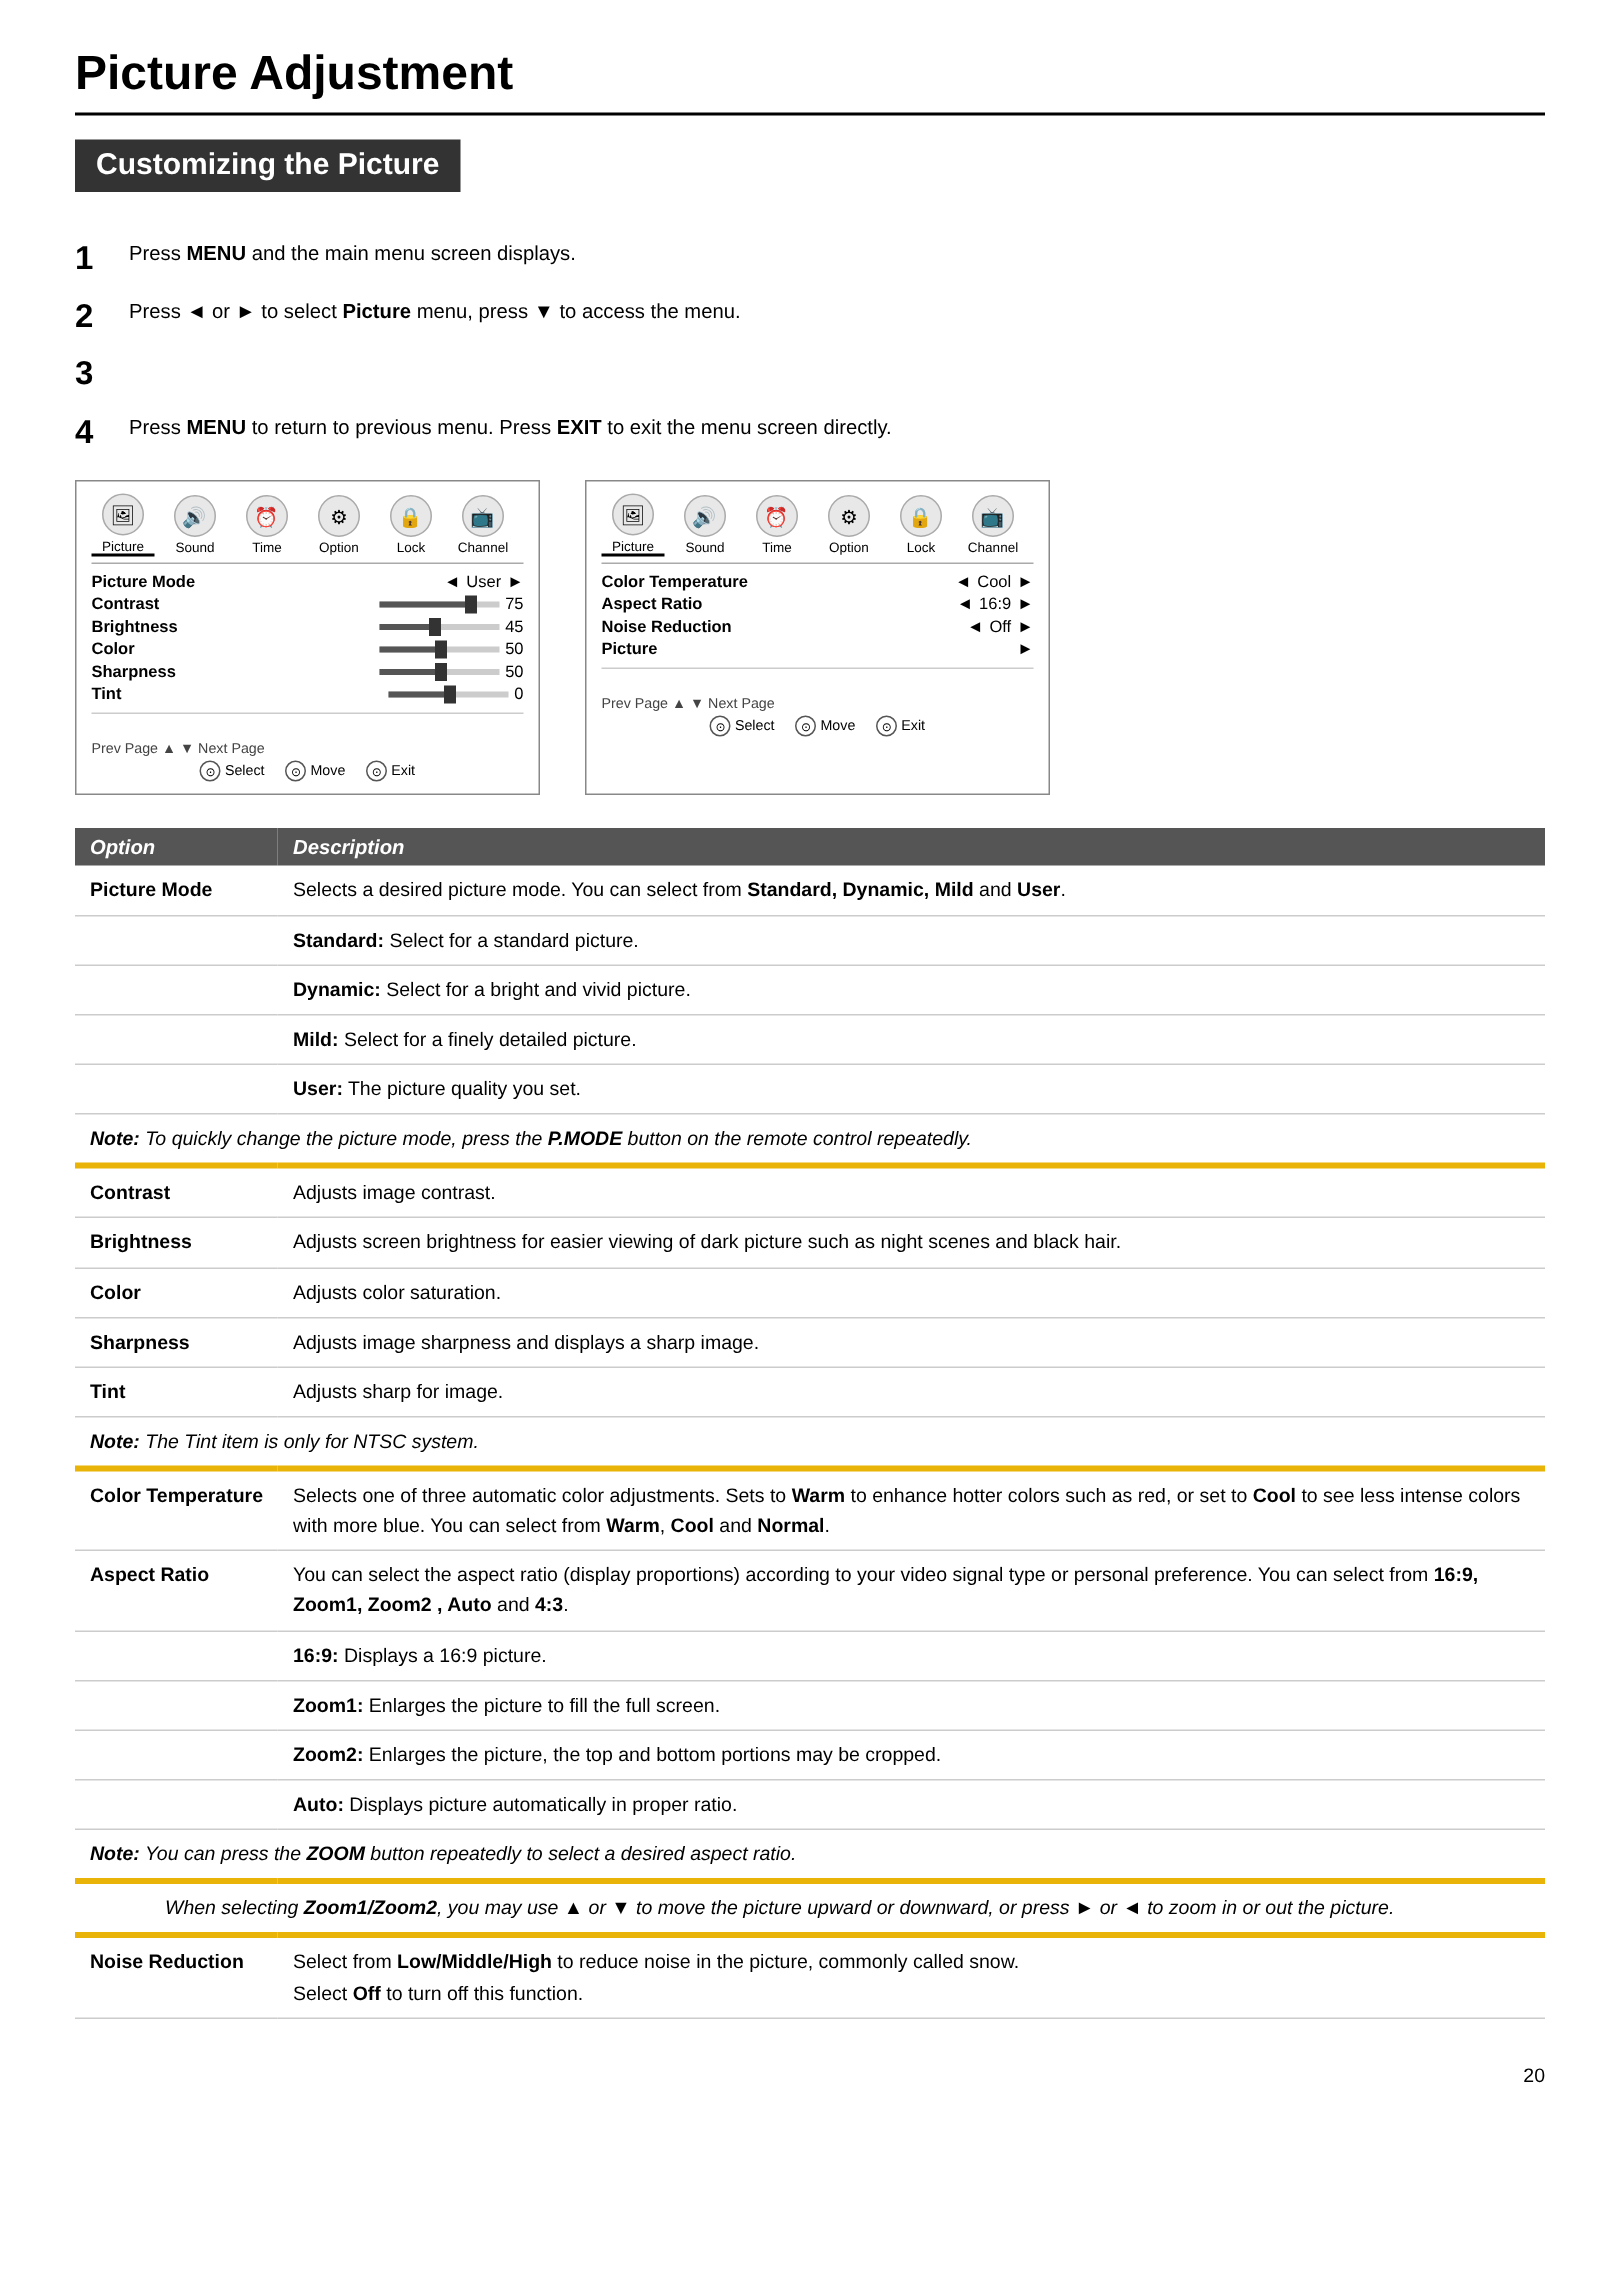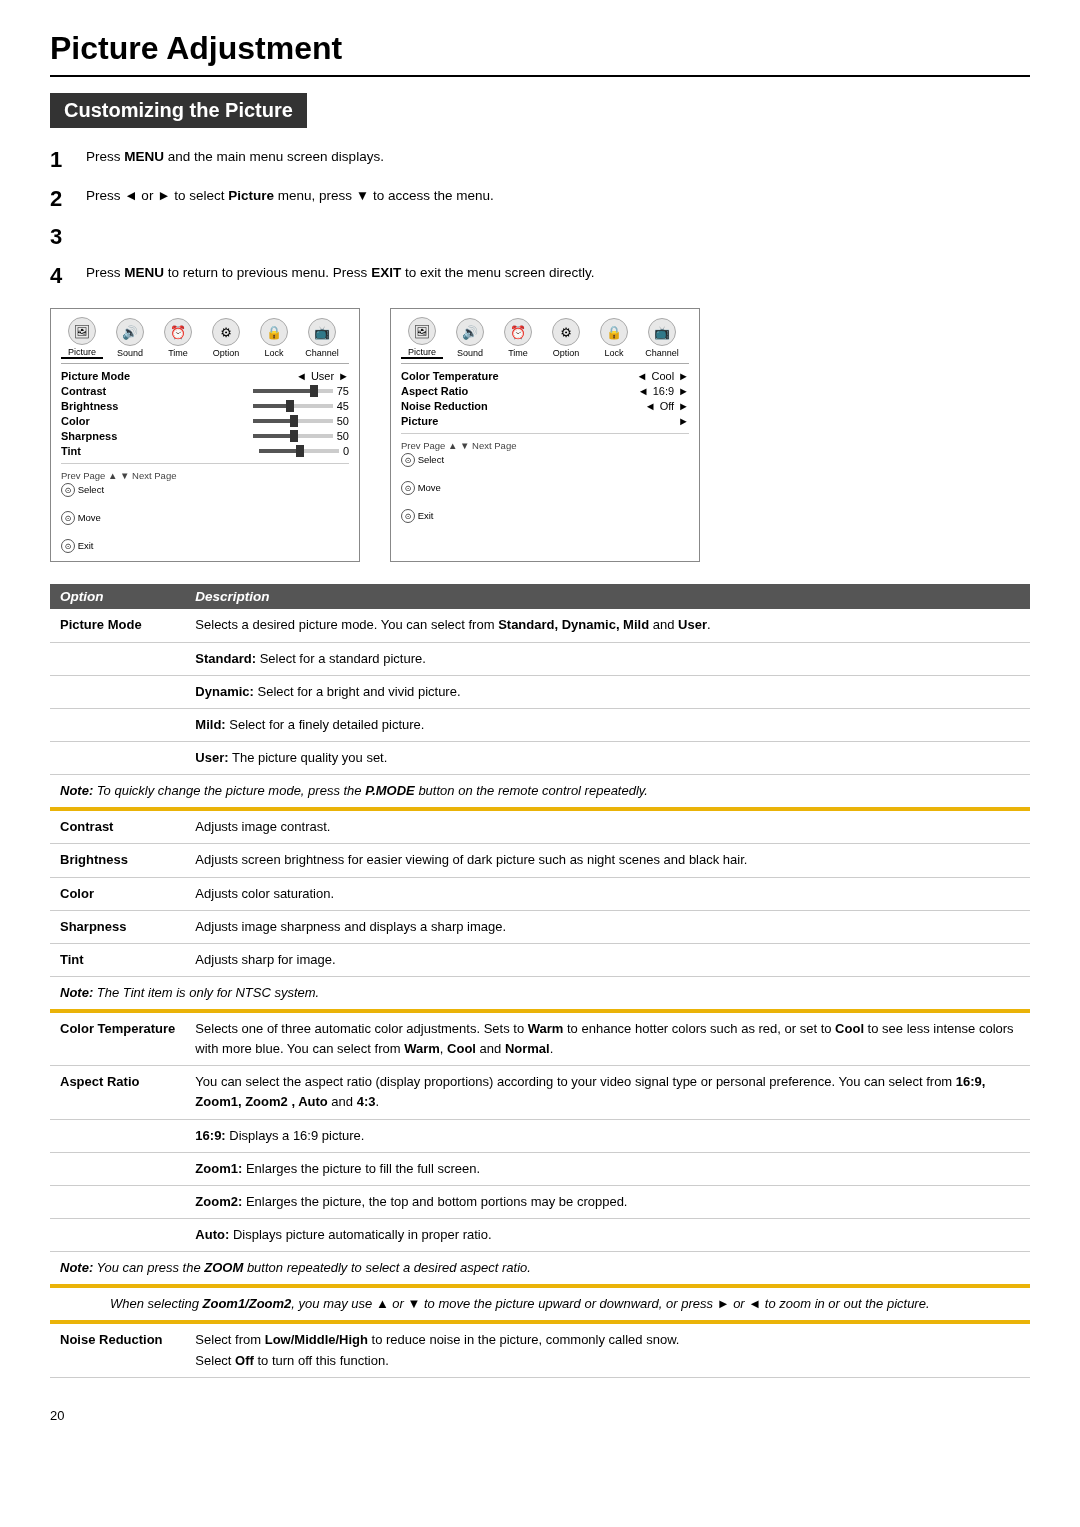--- a/index.html
+++ b/index.html
@@ -19,21 +19,21 @@
       padding-bottom: 8px;
       margin-bottom: 16px;
     }
     .section-heading {
       background: #333;
       color: #fff;
       font-size: 20px;
       font-weight: bold;
       padding: 6px 14px;
       display: inline-block;
-      margin-bottom: 18px;
+      margin-bottom: 30px;
     }
     .step {
       display: flex;
       margin-bottom: 10px;
       align-items: flex-start;
     }
     .step-num {
       font-size: 22px;
       font-weight: bold;
       min-width: 36px;
@@ -123,30 +123,29 @@
       background: #333;
       position: absolute;
       top: -4px;
     }
     .menu-footer {
       display: flex;
       justify-content: space-between;
       font-size: 9.5px;
       margin-top: 5px;
       border-top: 1px solid #ccc;
-      padding-top: 6px;
+      padding-top: 18px;
       color: #444;
     }
     .menu-footer-buttons {
       display: flex;
       gap: 14px;
       justify-content: center;
       font-size: 9.5px;
       margin-top: 2px;
-      flex-direction: column;
     }
     .circle-btn {
       display: inline-flex;
       align-items: center;
       justify-content: center;
       width: 14px;
       height: 14px;
       border-radius: 50%;
       border: 1px solid #555;
       font-size: 8px;
@@ -189,21 +188,21 @@
       font-size: 12.5px;
     }
     .note-row td span.note-label {
       font-weight: bold;
       font-style: italic;
     }
     .sub-item td:first-child {
       font-weight: normal !important;
     }
     .page-number {
-      text-align: left;
+      text-align: right;
       font-size: 13px;
       margin-top: 30px;
     }
     .arrow { font-size: 11px; }
   </style>
 </head>
 <body>
 
 
 

